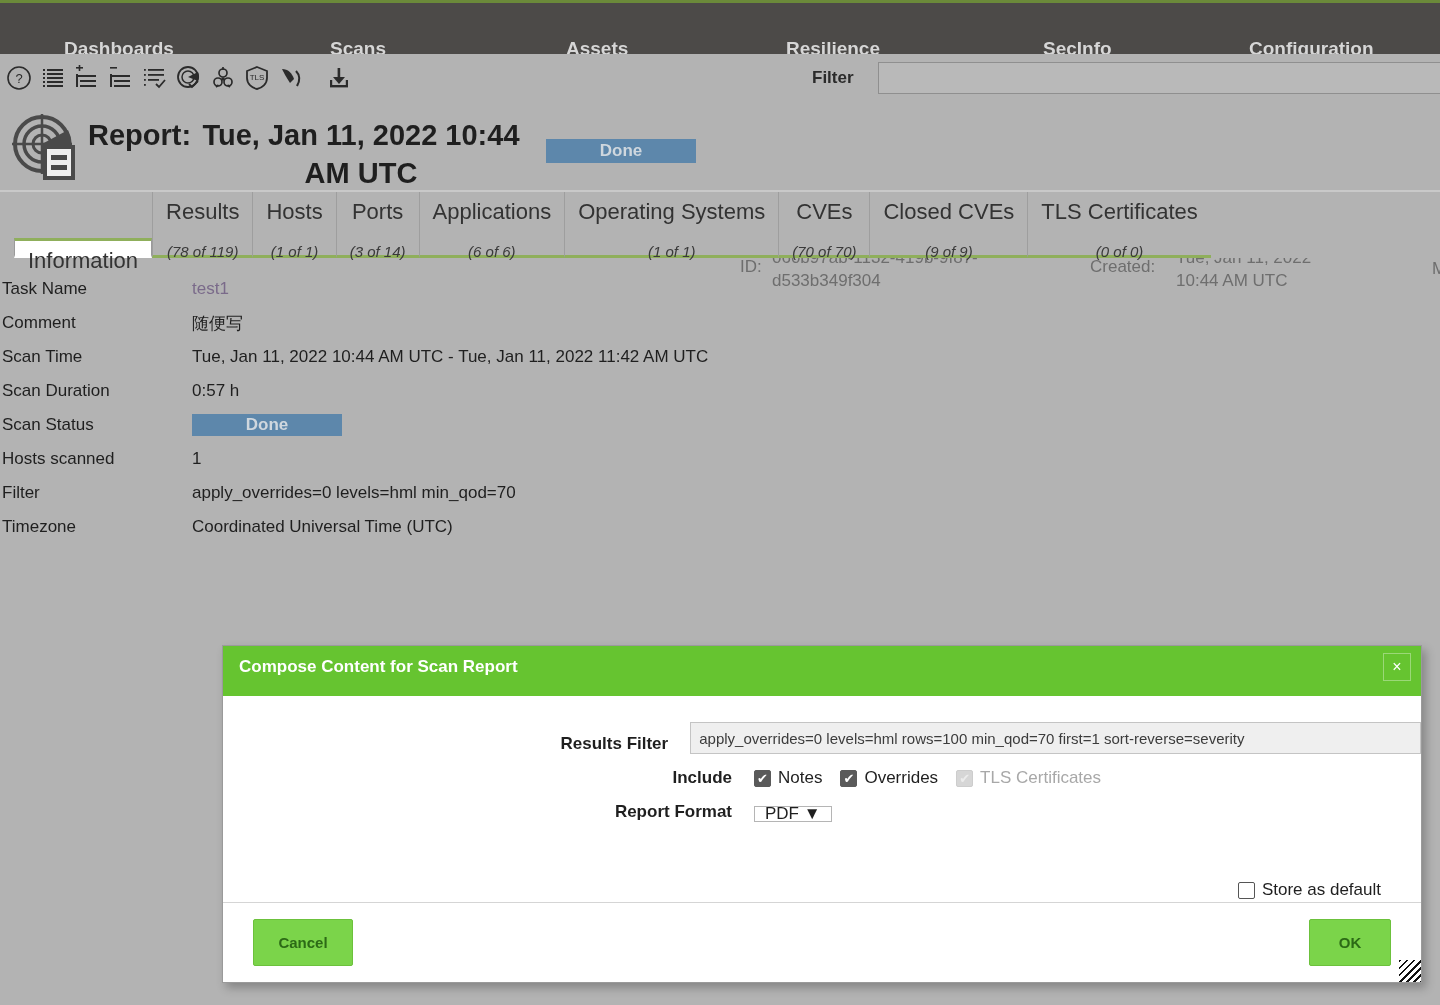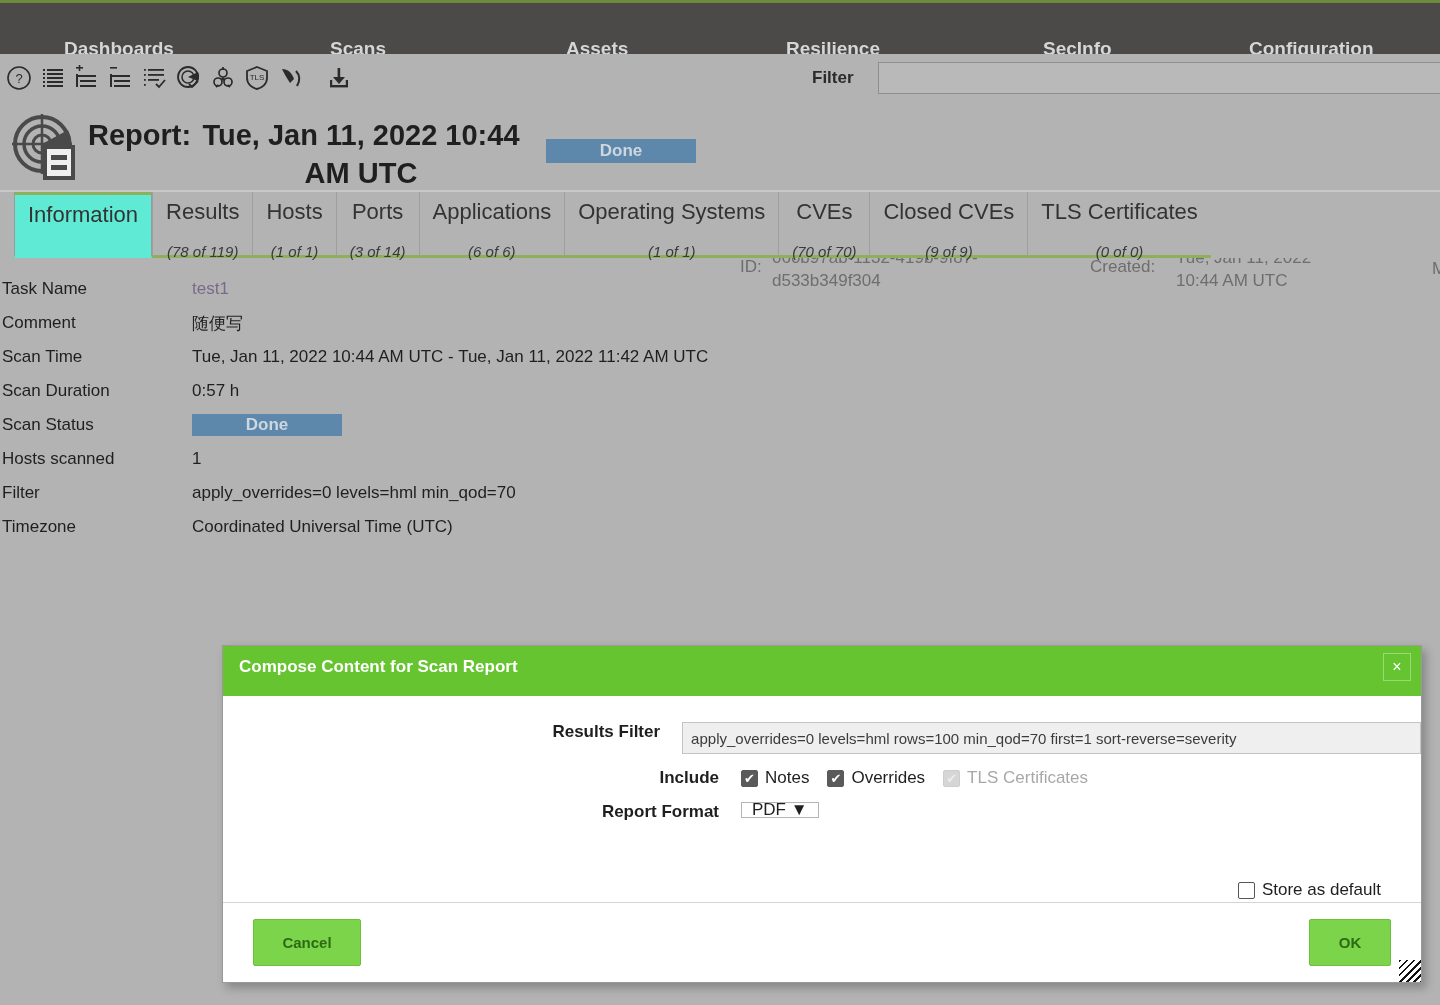--- a/index.html
+++ b/index.html
@@ -120,25 +120,26 @@
   }
   .tab {
     padding: 6px 13px 4px;
     text-align: center;
     cursor: pointer;
     border-bottom: 3px solid #8faf5b;
     background: #b3b3b3;
     display: flex; flex-direction: column; justify-content: flex-start;
   }
   .tab.active {
-    background: #5eead4;
+    background: #ffffff;
     border-top: 3px solid #8faf5b;
     border-left: 1px solid #9a9a9a;
     border-right: 1px solid #9a9a9a;
     border-bottom: 3px solid transparent;
+    margin-top: 46px;
   }
   .tab + .tab { border-left: 1px solid #9e9e9e; gap: 15px; }
   .tab-label { font-size: 22px; color: #333; white-space: nowrap; line-height: 28px; }
   .tab-count { font-size: 15px; font-style: italic; color: #3a3a3a; line-height: 22px; }
 
   
   #info { position: relative; padding: 14px 0 0 2px; }
   .info-row { display: flex; height: 34px; align-items: center; }
   .info-key { width: 190px; font-size: 17px; color: #1f1f1f; }
   .info-val { font-size: 17px; color: #1f1f1f; }
@@ -170,21 +171,21 @@
   }
   #dlg-title { color: #fff; font-size: 17px; font-weight: bold; flex: 1; }
   #dlg-close {
     width: 28px; height: 28px;
     border: 1px solid rgba(255,255,255,0.35);
     color: #fff; font-size: 16px;
     display: flex; align-items: center; justify-content: center;
     cursor: pointer;
   }
   #dlg-body { flex: 1; padding: 26px 0 0 0; position: relative; }
-  .frow { display: flex; align-items: flex-start; margin-bottom: 14px; }
+  .frow { display: flex; align-items: flex-end; margin-bottom: 14px; margin-left: 13px; }
   .flabel {
     width: 518px; text-align: right; padding-right: 22px;
     font-size: 17px; font-weight: bold; color: #1f1f1f;
   }
   #results-filter-input {
     width: 836px; height: 32px;
     background: #efefef;
     border: 1px solid #c4c4c4;
     font-size: 15px; color: #3c3c3c;
     padding: 0 8px;
@@ -220,21 +221,21 @@
   }
   #dlg-foot {
     height: 80px; border-top: 1px solid #d5d5d5;
     display: flex; align-items: center; justify-content: space-between;
     padding: 0 30px; flex: none; position: relative;
   }
   .gbtn {
     background: #7bd44a; color: #2c6a16;
     font-size: 15px; font-weight: bold;
     border: 1px solid #6cc13c;
-    padding: 14px 0; width: 108px;
+    padding: 14px 0; width: 100px;
     text-align: center; cursor: pointer;
     border-radius: 2px;
   }
   #ok-button { width: 82px; }
   #resize-grip {
     position: absolute; right: 0px; bottom: 0px;
     width: 22px; height: 22px;
     background: repeating-linear-gradient(135deg,#111 0 2px,transparent 2px 5px);
   }
 </style>

